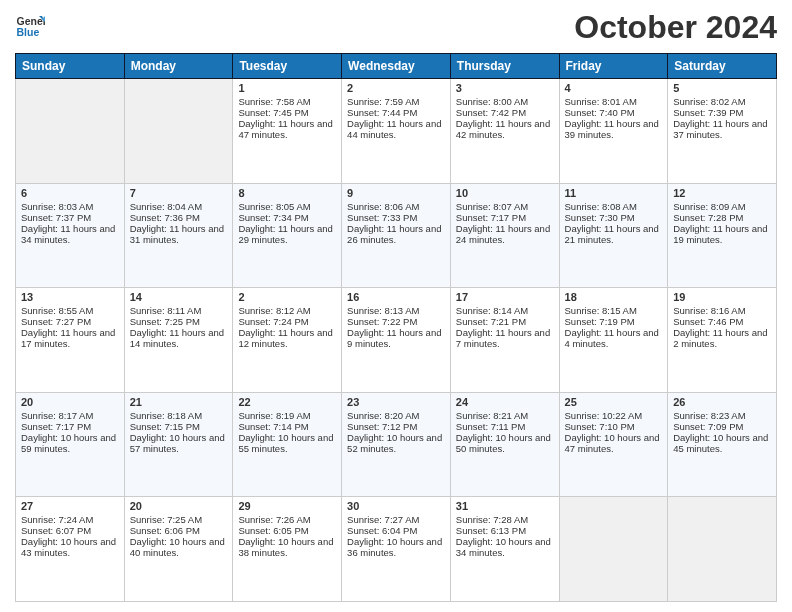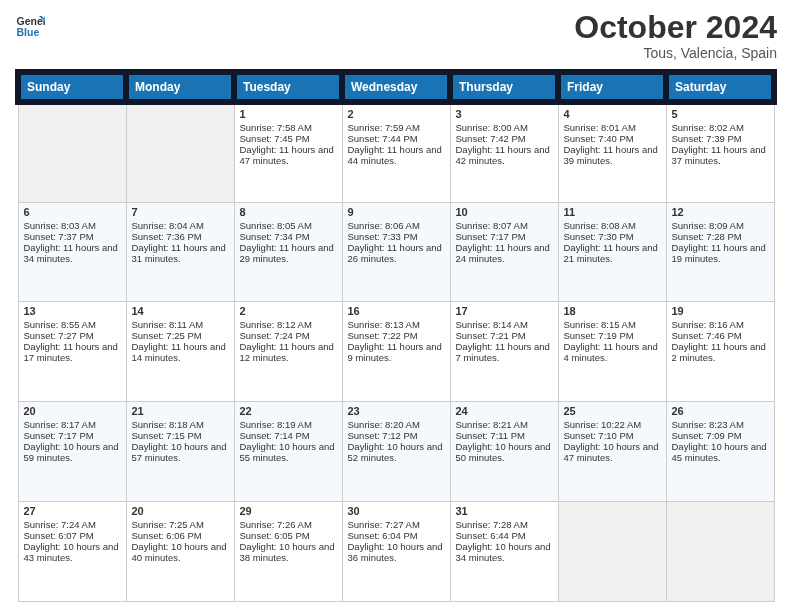--- a/index.html
+++ b/index.html
@@ -26,21 +26,21 @@
     .logo {
       display: flex;
       align-items: center;
       gap: 4px;
     }
     .logo-icon {
       width: 30px;
       height: 30px;
     }
     .title-block {
-      text-align: right;
+      text-align: center;
     }
     .main-title {
       font-size: 32px;
       font-weight: bold;
       color: #333;
       line-height: 1.1;
     }
     .subtitle {
       font-size: 14px;
       color: #555;
@@ -51,21 +51,21 @@
       flex: 1;
       table-layout: fixed;
     }
     .calendar th {
       background-color: #1a73b5;
       color: white;
       text-align: left;
       padding: 5px 6px;
       font-size: 12px;
       font-weight: bold;
-      border: 6px solid #0f172a;
+      border: 1px solid #0f172a;
     }
     .calendar td {
       border: 1px solid #ccc;
       vertical-align: top;
       padding: 3px 5px;
       font-size: 9.5px;
       color: #333;
       background: #fff;
       height: 88px;
     }
@@ -90,21 +90,20 @@
     <div class="logo">
       <svg class="logo-icon" viewBox="0 0 40 40">
         <text x="2" y="20" font-size="14" font-weight="bold" fill="#333">General</text>
         <text x="2" y="34" font-size="14" font-weight="bold" fill="#1a73b5">Blue</text>
         <polygon points="32,8 40,16 36,8" fill="#1a73b5"></polygon>
         <polygon points="36,12 40,8 40,16" fill="#4a9fd4"></polygon>
       </svg>
     </div>
     <div class="title-block">
       <div class="main-title">October 2024</div>
-      <div class="subtitle">Tous, Valencia, Spain</div>
     </div>
   </div>
 
   <table class="calendar">
     <thead>
       <tr>
       <th>Sunday</th>
           <th>Monday</th>
           <th>Tuesday</th>
           <th>Wednesday</th>
@@ -148,19 +147,19 @@
           <td><span class="day-num">23</span><span>Sunrise: 8:20 AM</span><br><span>Sunset: 7:12 PM</span><br><span>Daylight: 10 hours and 52 minutes.</span></td>
           <td><span class="day-num">24</span><span>Sunrise: 8:21 AM</span><br><span>Sunset: 7:11 PM</span><br><span>Daylight: 10 hours and 50 minutes.</span></td>
           <td><span class="day-num">25</span><span>Sunrise: 10:22 AM</span><br><span>Sunset: 7:10 PM</span><br><span>Daylight: 10 hours and 47 minutes.</span></td>
           <td><span class="day-num">26</span><span>Sunrise: 8:23 AM</span><br><span>Sunset: 7:09 PM</span><br><span>Daylight: 10 hours and 45 minutes.</span></td>
         </tr>
         <tr>
           <td><span class="day-num">27</span><span>Sunrise: 7:24 AM</span><br><span>Sunset: 6:07 PM</span><br><span>Daylight: 10 hours and 43 minutes.</span></td>
           <td><span class="day-num">20</span><span>Sunrise: 7:25 AM</span><br><span>Sunset: 6:06 PM</span><br><span>Daylight: 10 hours and 40 minutes.</span></td>
           <td><span class="day-num">29</span><span>Sunrise: 7:26 AM</span><br><span>Sunset: 6:05 PM</span><br><span>Daylight: 10 hours and 38 minutes.</span></td>
           <td><span class="day-num">30</span><span>Sunrise: 7:27 AM</span><br><span>Sunset: 6:04 PM</span><br><span>Daylight: 10 hours and 36 minutes.</span></td>
-          <td><span class="day-num">31</span><span>Sunrise: 7:28 AM</span><br><span>Sunset: 6:44 PM</span><br><span>Daylight: 10 hours and 34 minutes.</span></td>
+          <td><span class="day-num">31</span><span>Sunrise: 7:28 AM</span><br><span>Sunset: 6:13 PM</span><br><span>Daylight: 10 hours and 34 minutes.</span></td>
           <td class="empty-cell"></td>
           <td class="empty-cell"></td>
         </tr>
       </tbody>
   </table>
 </div>
 
 </body></html>

